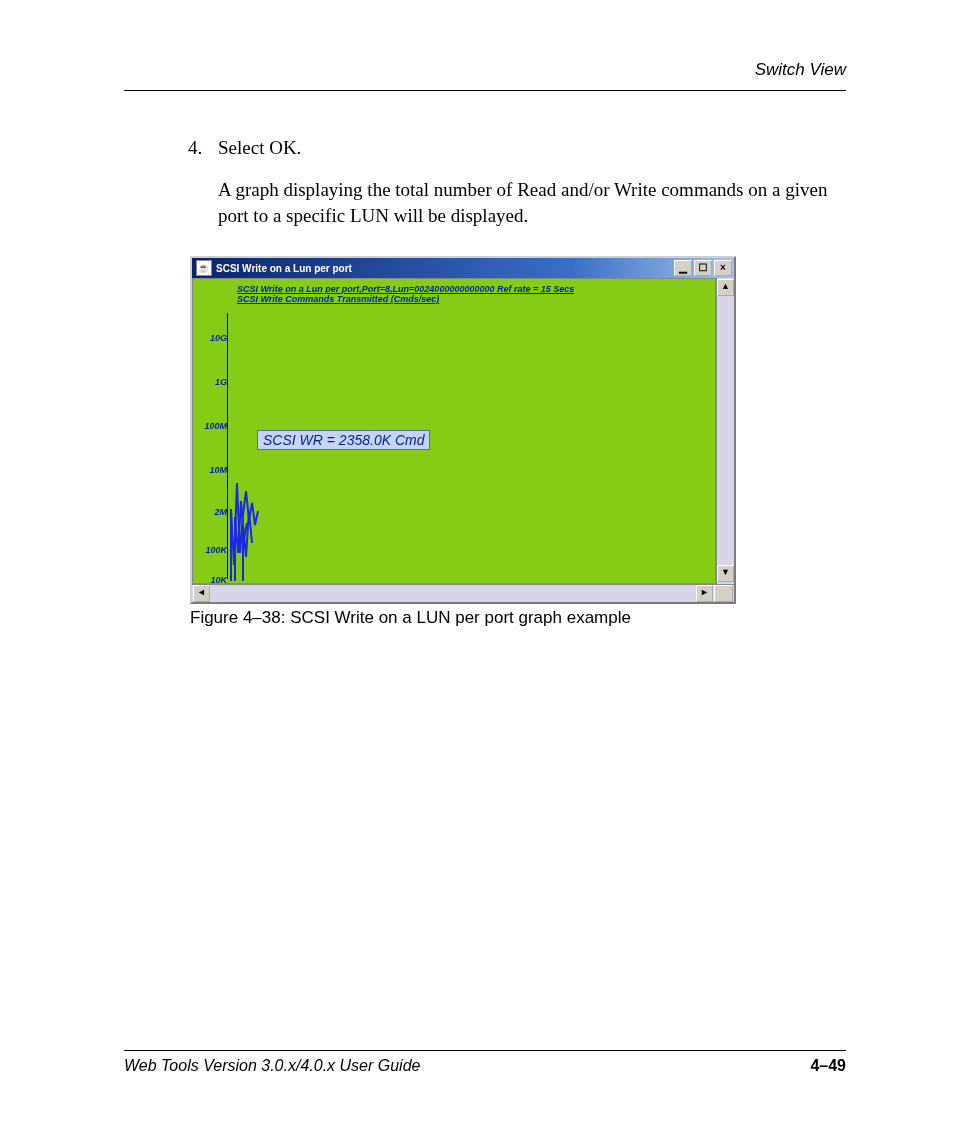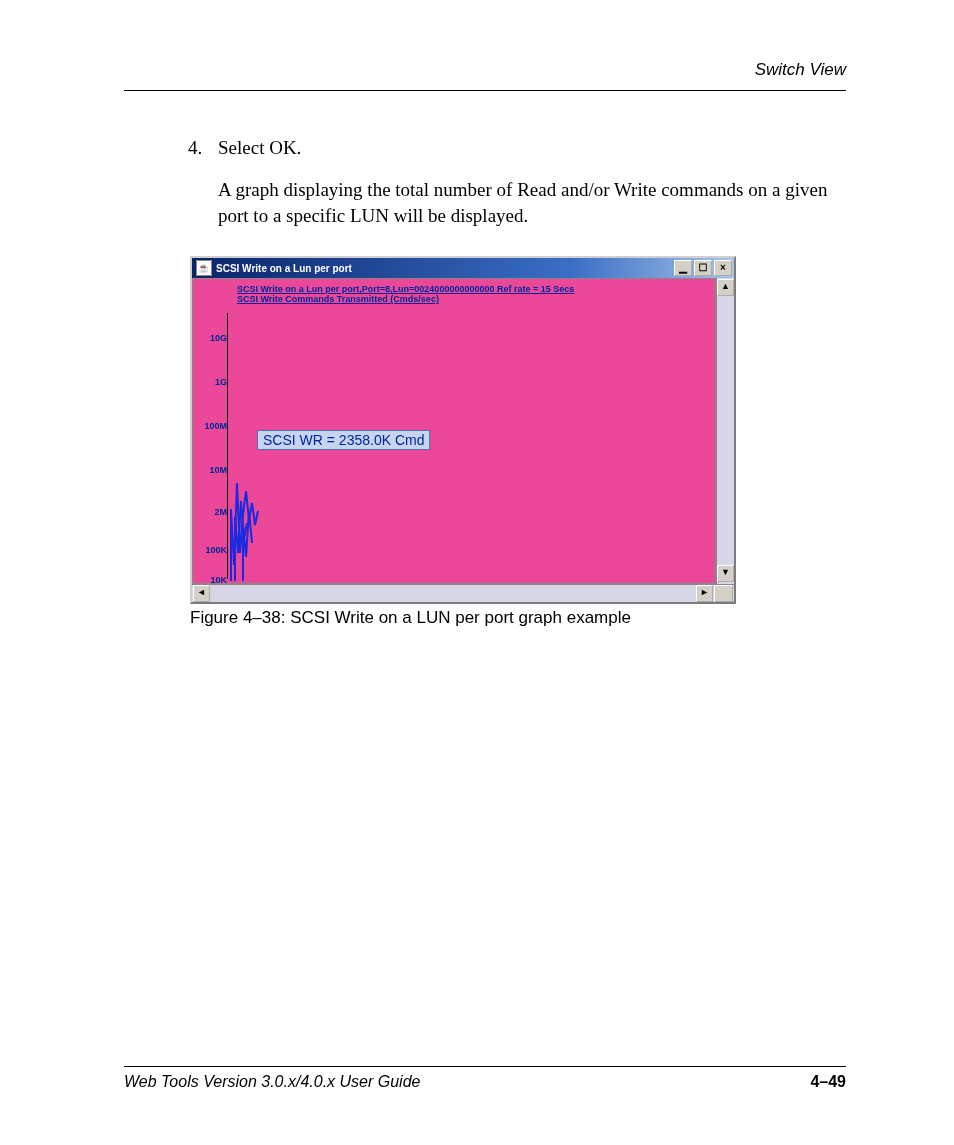--- a/index.html
+++ b/index.html
@@ -100,24 +100,25 @@
     align-items: center;
     justify-content: center;
     line-height: 1;
   }
   .client {
     display: flex;
     height: 306px;
   }
   .plot {
     flex: 1;
-    background: #ec4899;
+    background: #84cc16;
     position: relative;
     border: 1px solid #888;
     overflow: hidden;
+    font-style: italic;
   }
   .plot .subhead {
     position: absolute;
     top: 6px;
     left: 44px;
     font-family: "MS Sans Serif", Tahoma, sans-serif;
     font-size: 9px;
     font-weight: bold;
     color: #00269c;
     line-height: 1.1;
@@ -203,21 +204,21 @@
   }
   .figure-caption {
     font-family: Arial, Helvetica, sans-serif;
     font-size: 17px;
     font-weight: normal;
     margin-top: 4px;
     margin-left: 66px;
   }
   .footer {
     position: absolute;
-    bottom: 54px;
+    bottom: 70px;
     left: 124px;
     right: 108px;
     border-top: 1.5px solid #000;
     padding-top: 6px;
     display: flex;
     font-family: Arial, Helvetica, sans-serif;
     font-size: 16px;
     font-style: italic;
   }
   .footer .left {

